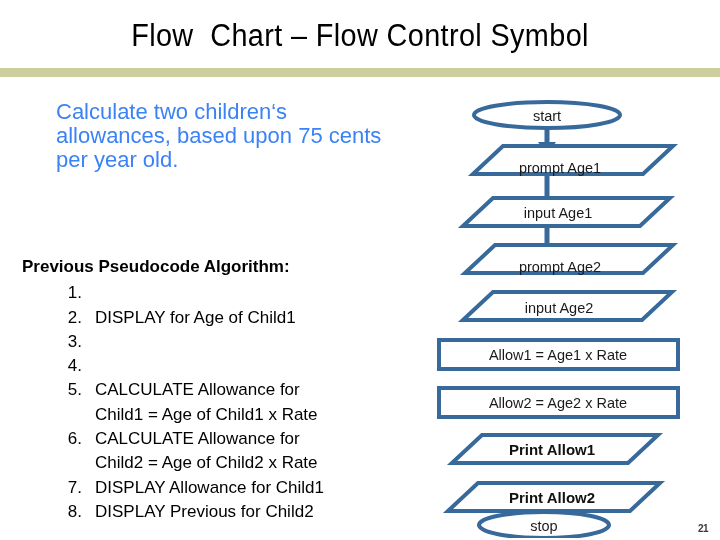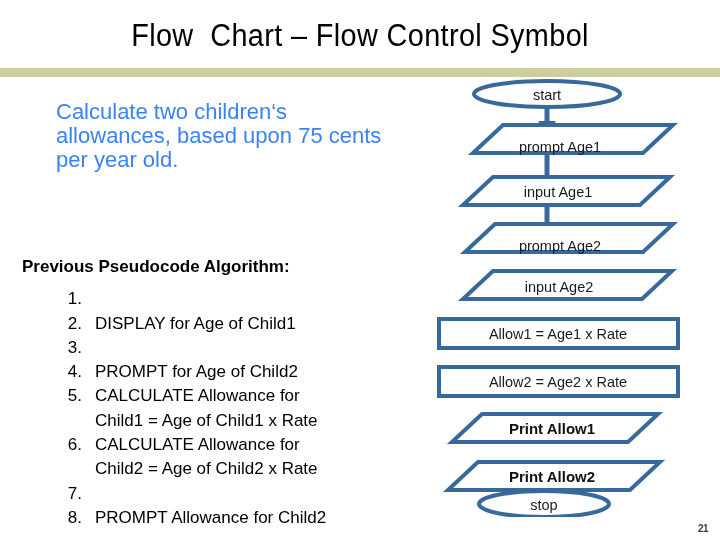--- a/index.html
+++ b/index.html
@@ -59,21 +59,21 @@
     left: 22px;
     top: 255px;
     width: 400px;
     font-size: 17px;
     line-height: 24.3px;
     color: #000000;
   }
   #algorithm-heading {
     font-weight: bold;
     font-size: 17px;
-    margin-bottom: 8px;
+    margin-bottom: 2px;
   }
   .algo-item {
     display: flex;
     align-items: flex-start;
   }
   .algo-num {
     width: 38px;
     text-align: right;
     flex: 0 0 38px;
     padding-left: 22px;
@@ -82,21 +82,21 @@
   .algo-text {
     padding-left: 13px;
     flex: 1 1 auto;
     white-space: pre-line;
   }
 
   
   #flowchart {
     position: absolute;
     left: 430px;
-    top: 77px;
+    top: 98px;
     width: 290px;
     height: 440px;
   }
   #flowchart svg {
     display: block;
   }
   .fc-shape {
     fill: #ffffff;
     stroke: #37699b;
     stroke-width: 4;
@@ -152,38 +152,38 @@
   </div>
   <div class="algo-item">
     <span class="algo-num">2.</span>
     <span class="algo-text">DISPLAY for Age of Child1</span>
   </div>
   <div class="algo-item">
     <span class="algo-num">3.</span>
   </div>
   <div class="algo-item">
     <span class="algo-num">4.</span>
-    <span class="algo-text">PROMPT for Age of Child2</span>
   </div>
   <div class="algo-item">
     <span class="algo-num">5.</span>
     <span class="algo-text">CALCULATE Allowance for
 Child1 = Age of Child1 x Rate</span>
   </div>
   <div class="algo-item">
     <span class="algo-num">6.</span>
     <span class="algo-text">CALCULATE Allowance for
 Child2 = Age of Child2 x Rate</span>
   </div>
   <div class="algo-item">
     <span class="algo-num">7.</span>
+    <span class="algo-text">DISPLAY Allowance for Child1</span>
   </div>
   <div class="algo-item">
     <span class="algo-num">8.</span>
-    <span class="algo-text">PROMPT Allowance for Child2</span>
+    <span class="algo-text">DISPLAY Previous for Child2</span>
   </div>
 </div>
 
 <div id="flowchart">
   <svg width="290" height="440" viewBox="0 0 290 440" xmlns="http://www.w3.org/2000/svg">
 
     <g>
       <path class="fc-arrow-line" d="M117 112 L117 50" transform="translate(0,0)" style="display:none"></path>
 
       <line class="fc-arrow-line" x1="117" y1="28" x2="117" y2="52"></line>

